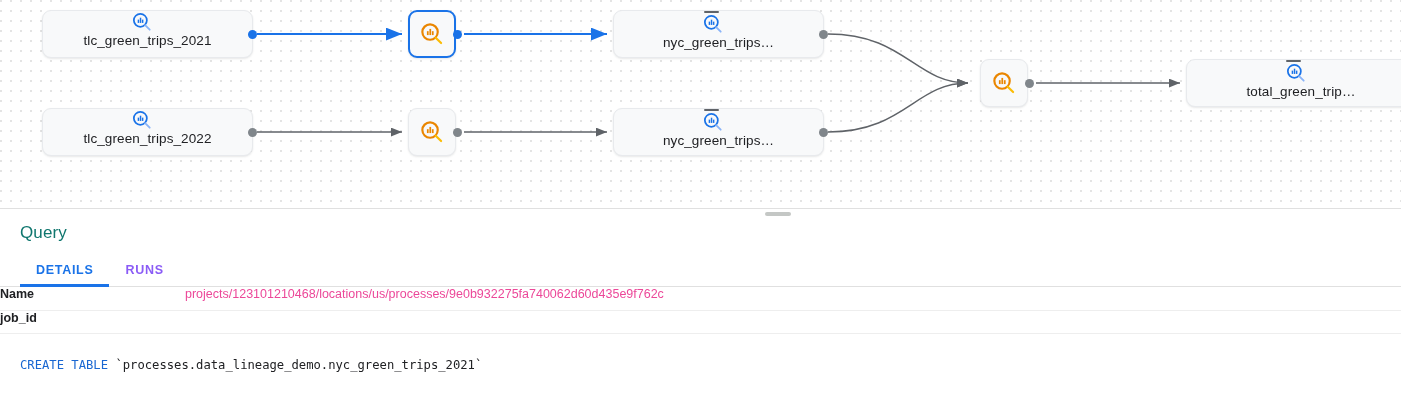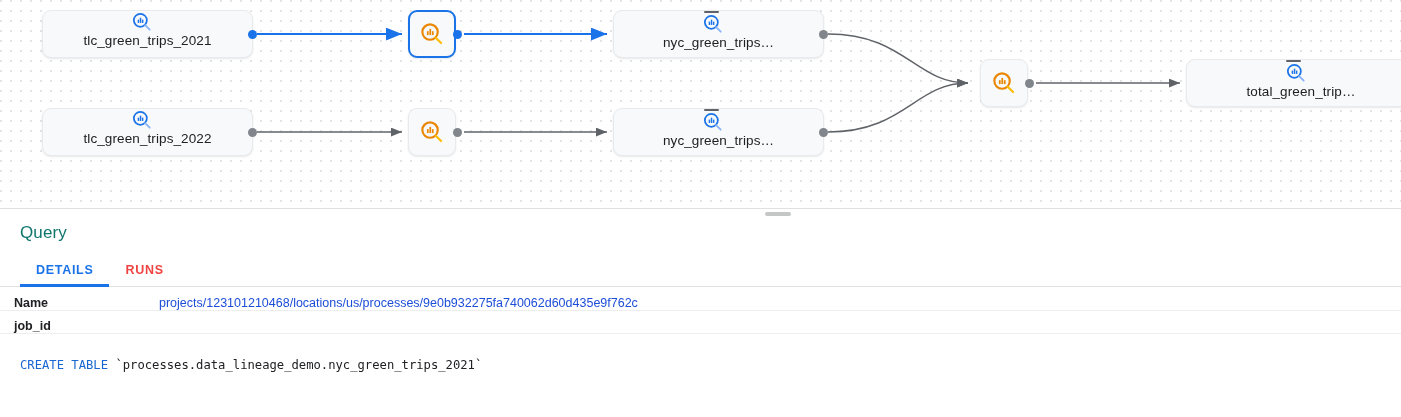--- a/index.html
+++ b/index.html
@@ -115,54 +115,53 @@
     padding-left: 20px;
     display: flex;
     align-items: stretch;
   }
   .tab {
     display: flex; align-items: center;
     padding: 0 16px;
     font-size: 12.5px;
     font-weight: bold;
     letter-spacing: .7px;
-    color: #ef4444;
+    color: #8b5cf6;
     cursor: pointer;
     position: relative;
     background: none; border: none;
     font-family: inherit;
   }
   .tab.active { color: #1a73e8; }
   .tab.active::after {
     content: "";
     position: absolute;
     left: 0; right: 0; bottom: -1px;
     height: 3px;
     background: #1a73e8;
   }
 
   .kv-row {
     display: flex;
-    align-items: flex-end;
+    align-items: flex-start;
     height: 23.5px;
     border-bottom: 1px solid #eeeeee;
-    padding-left: 14px;
+    gap: 40px;
   }
   .kv-key {
     width: 145px;
     flex: none;
     font-size: 12.5px;
     font-weight: bold;
     color: #202124;
   }
   .kv-val {
     font-size: 12.5px;
-    color: #1d4ed8;
+    color: #ec4899;
     white-space: nowrap;
-    margin-top: 32px;
   }
 
   #sql-block {
     margin-top: 22px;
     padding-left: 20px;
     font-family: "DejaVu Sans Mono", "Liberation Mono", monospace;
     font-size: 12.2px;
     line-height: 19px;
     color: #202124;
     white-space: nowrap;

